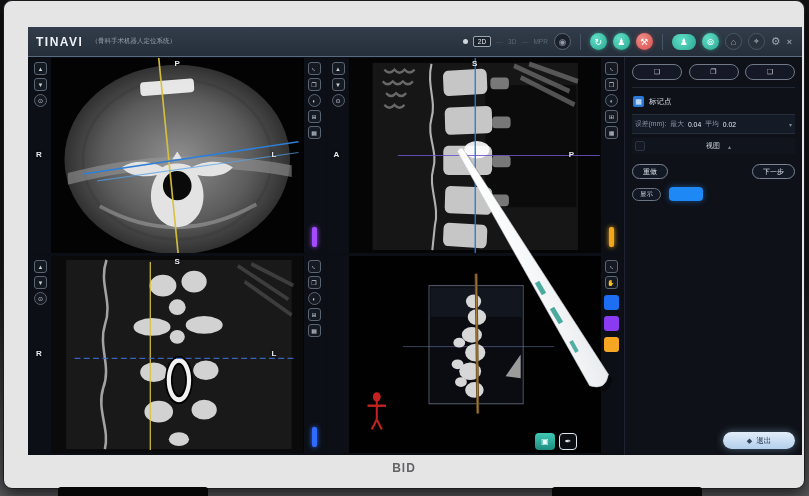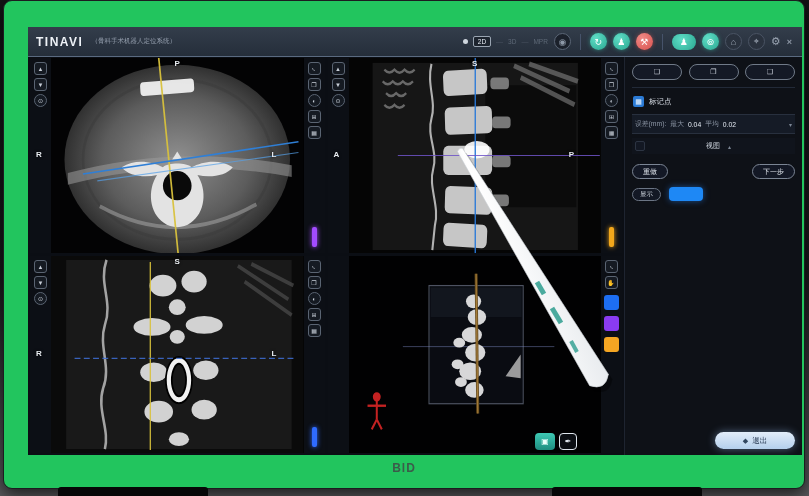--- a/index.html
+++ b/index.html
@@ -1,19 +1,19 @@
 <!DOCTYPE html>
 <html><head>
 <meta charset="utf-8">
 <style>
   html,body{margin:0;padding:0;width:809px;height:496px;overflow:hidden;
     font-family:"Liberation Sans","DejaVu Sans",sans-serif;
     background:linear-gradient(180deg,#121214 0%,#17171a 55%,#4c4c4f 90%,#59595c 100%);}
   *{box-sizing:border-box;}
-  .monitor{position:absolute;left:3px;top:0;width:802px;height:489px;background:#22c55e;
+  .monitor{position:absolute;left:3px;top:0;width:802px;height:489px;background:#e5e5e5;
     border:1px solid #1c1c20;border-radius:9px;box-shadow:0 6px 16px rgba(0,0,0,.65);}
   .bezel-logo{position:absolute;left:50%;bottom:13px;transform:translateX(-50%);
     color:#424246;font-size:12px;font-weight:bold;letter-spacing:1px;opacity:.8;}
   .desk-item{position:absolute;bottom:0;height:9px;background:#060607;border-radius:3px 3px 0 0;}
   .screen{position:absolute;left:24px;top:26px;width:774px;height:428px;background:#05070b;overflow:hidden;}
 
   
   .header{height:30px;display:flex;align-items:center;padding:0 10px 0 8px;gap:6px;
     background:linear-gradient(#333d4b,#252e3a);border-bottom:1px solid #5a6a80;}
   .brand{color:#eef2f7;font-size:12px;font-weight:bold;letter-spacing:1.5px;}
@@ -90,21 +90,21 @@
   .view-label{margin:0 4px 0 auto;}
   .view-caret{margin:0 auto 0 4px;color:#7c8694;font-size:6px;}
   .btn-row{display:flex;justify-content:space-between;margin-top:6px;}
   .pill-action{height:15px;border:1px solid #7b8594;border-radius:8px;background:#131825;color:#dde3ea;
     font-size:7px;display:flex;align-items:center;justify-content:center;padding:0 10px;}
   .toggle-row{display:flex;align-items:center;gap:8px;margin-top:4px;}
   .mini-pill{height:13px;border:1px solid #6b7584;border-radius:7px;background:#131825;color:#cfd6df;
     font-size:6.5px;display:flex;align-items:center;justify-content:center;padding:0 7px;}
   .blue-toggle{width:34px;height:14px;border-radius:4px;background:#1e88f5;box-shadow:0 0 6px rgba(40,130,240,.55);}
   .exit-row{margin-top:auto;display:flex;justify-content:flex-end;}
-  .exit-btn{width:80px;height:17px;border-radius:9px;background:linear-gradient(#e2edf9,#b4cfec);
+  .exit-btn{width:72px;height:17px;border-radius:9px;background:linear-gradient(#e2edf9,#b4cfec);
     color:#22344e;font-size:7.5px;display:flex;align-items:center;justify-content:center;gap:4px;
     box-shadow:0 0 8px rgba(160,200,250,.45);}
   .exit-glyph{font-size:7px;color:#31465f;}
 </style>
 </head>
 <body>
 
 <div class="monitor">
   <div class="screen">
 

